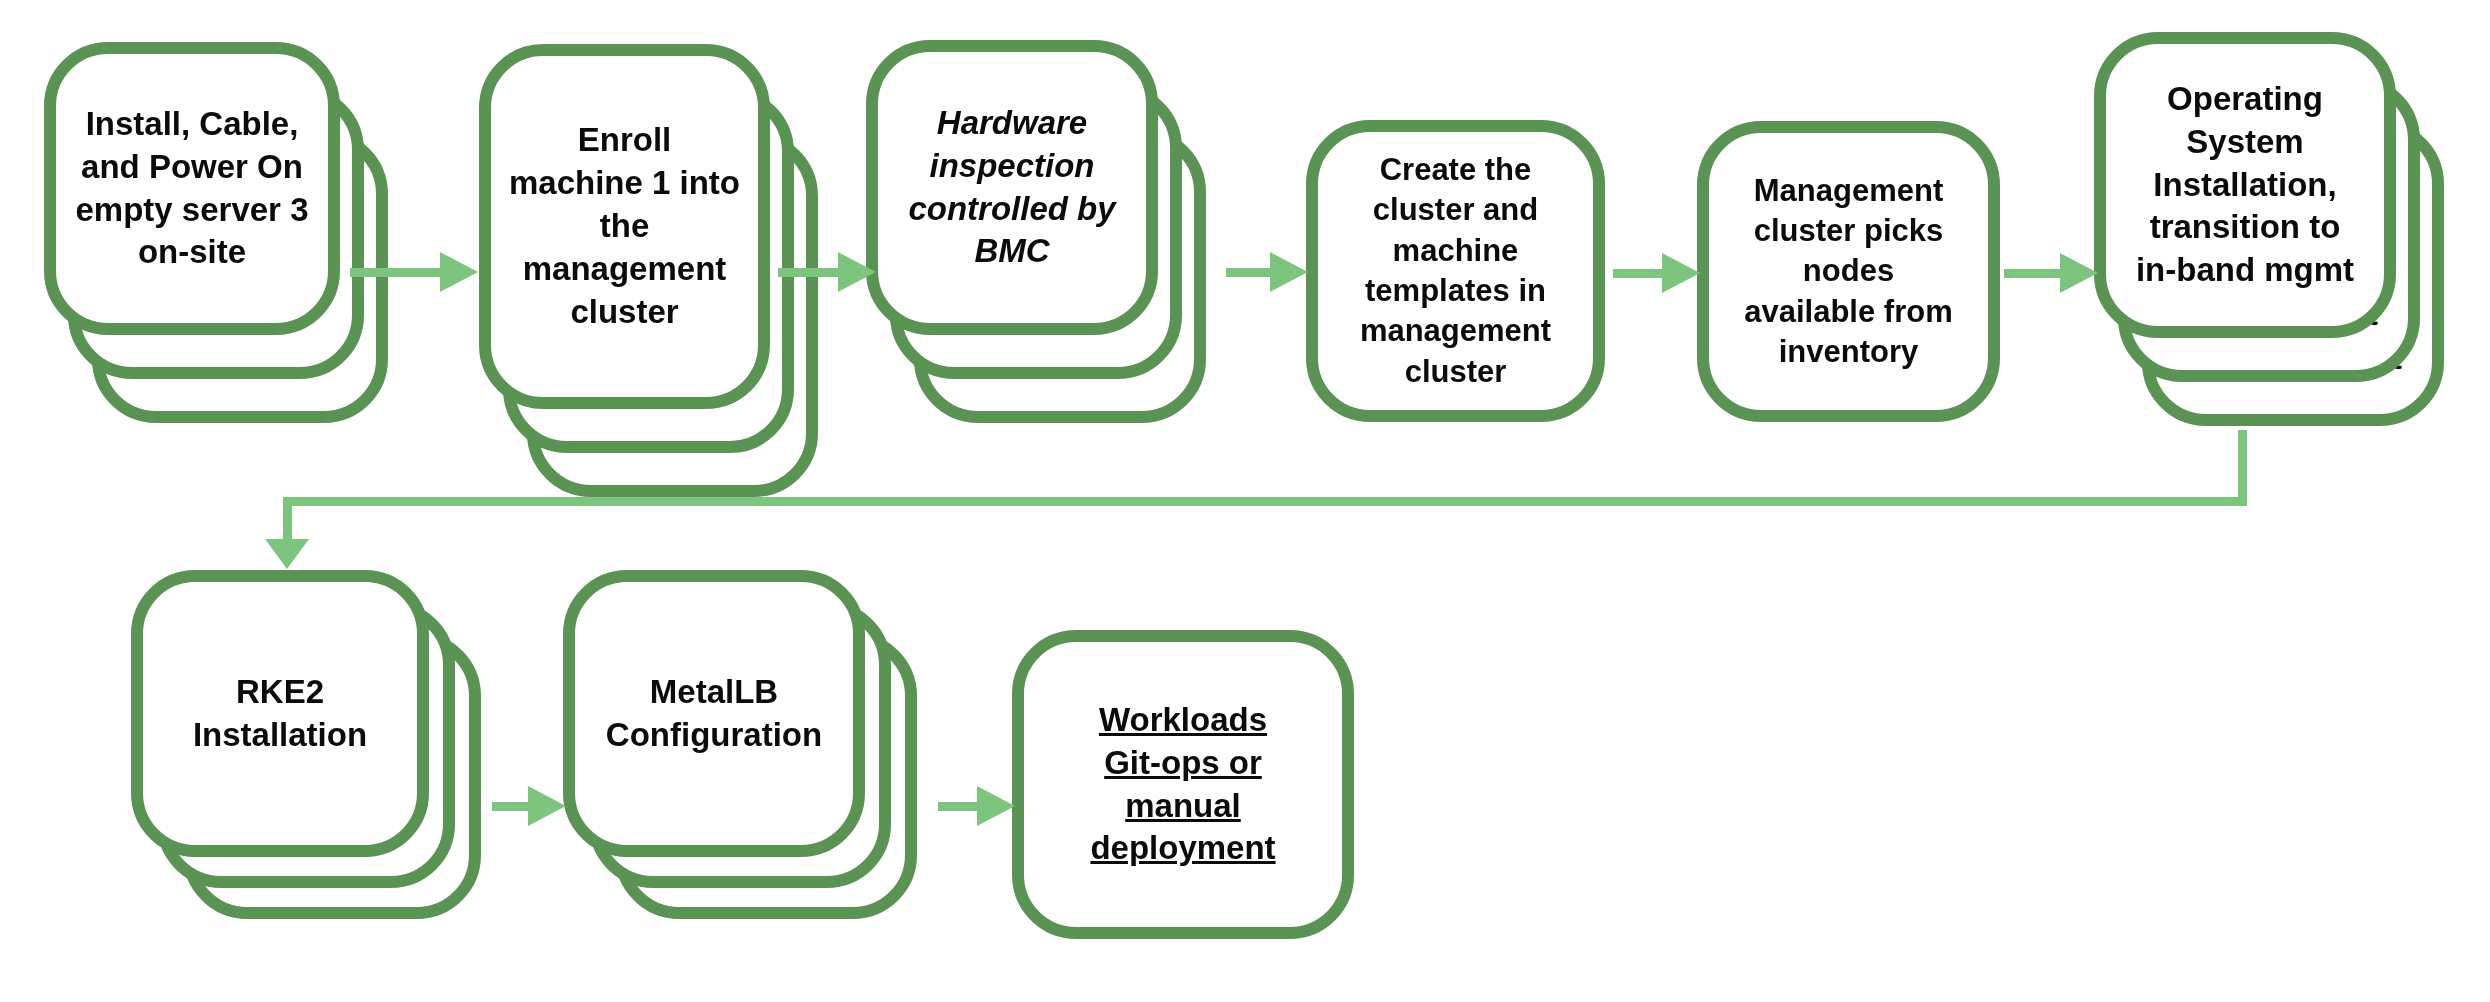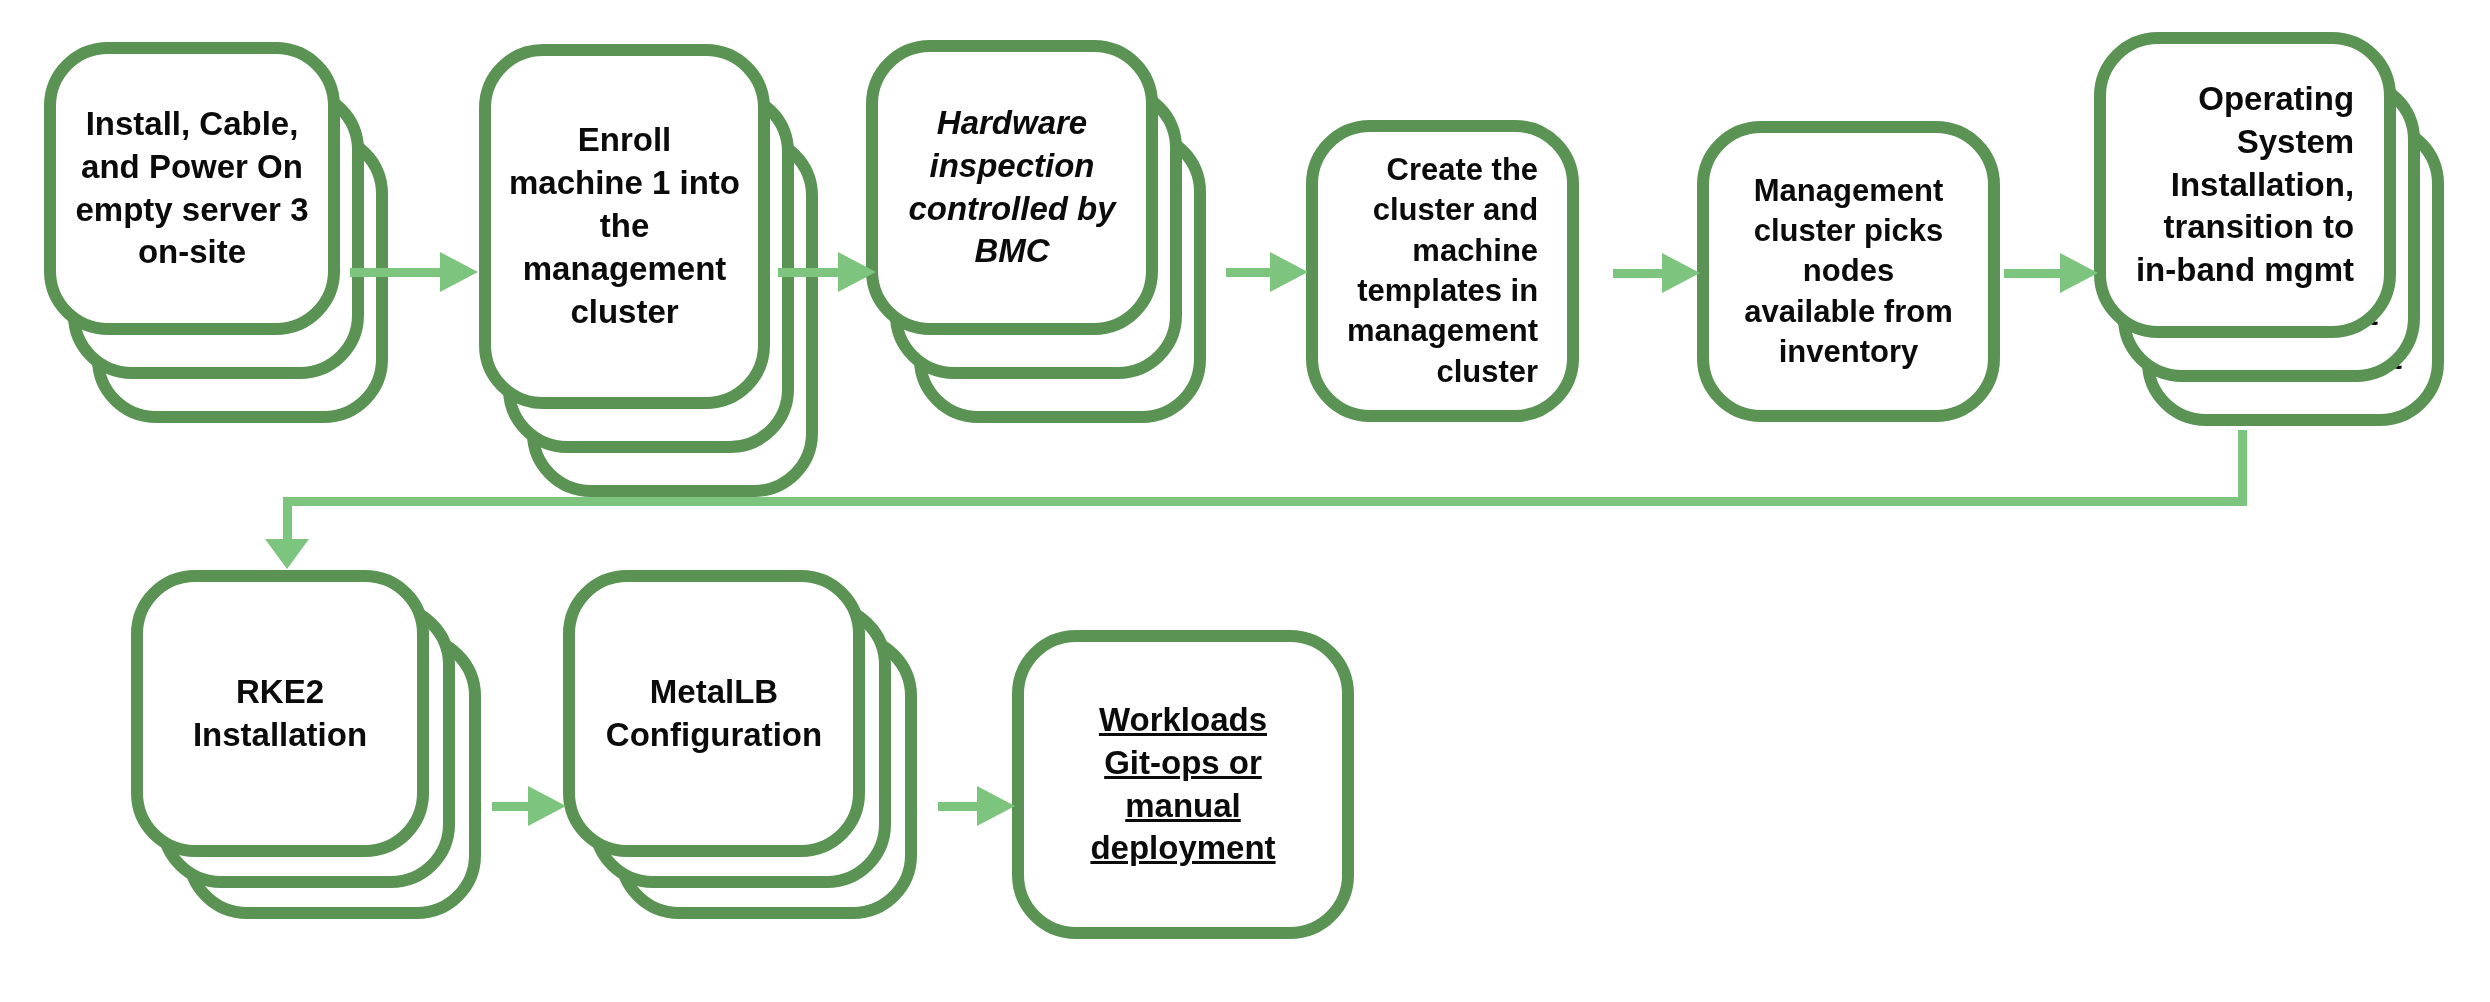--- a/index.html
+++ b/index.html
@@ -32,23 +32,23 @@
   }
   .l1 { left: 0; top: 0; z-index: 3; }
   .stack-a .l2 { left: 24px; top: 44px; z-index: 2; }
   .stack-a .l3 { left: 48px; top: 88px; z-index: 1; }
   .stack-b .l2 { left: 26px; top: 31px; z-index: 2; }
   .stack-b .l3 { left: 52px; top: 62px; z-index: 1; }
 
   .n1 { left: 44px;   top: 42px;  }  .n1 .layer { width: 296px; height: 293px; }
   .n2 { left: 479px;  top: 44px;  }  .n2 .layer { width: 291px; height: 365px; }
   .n3 { left: 866px;  top: 40px;  }  .n3 .layer { width: 292px; height: 295px; font-style: italic; }
-  .n4 { left: 1306px; top: 120px; }  .n4 .layer { width: 273px; height: 302px; font-size: 31px; text-align: right; }
+  .n4 { left: 1306px; top: 120px; }  .n4 .layer { width: 299px; height: 302px; font-size: 31px; }
   .n5 { left: 1697px; top: 121px; }  .n5 .layer { width: 303px; height: 301px; font-size: 31px; }
-  .n6 { left: 2094px; top: 32px;  }  .n6 .layer { width: 302px; height: 306px; text-align: right; }
+  .n6 { left: 2094px; top: 32px;  }  .n6 .layer { width: 302px; height: 306px; }
   .n7 { left: 131px;  top: 570px; }  .n7 .layer { width: 298px; height: 287px; }
   .n8 { left: 563px;  top: 570px; }  .n8 .layer { width: 302px; height: 287px; }
   .n9 { left: 1012px; top: 630px; }  .n9 .layer { width: 342px; height: 309px; text-decoration: underline; }
 
   
   .arrow-right { position: absolute; z-index: 4; display: flex; align-items: center; height: 40px; }
   .arrow-right .shaft { height: 9px; background: #7dc47e; }
   .arrow-right .head {
     width: 0; height: 0;
     border-top: 20px solid transparent;

